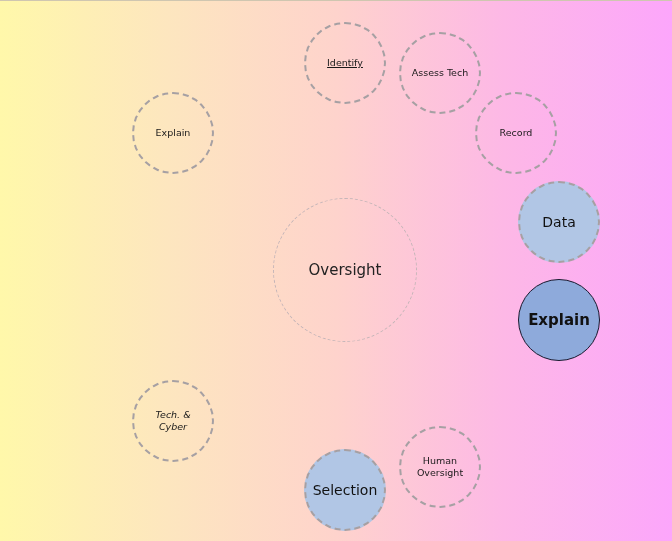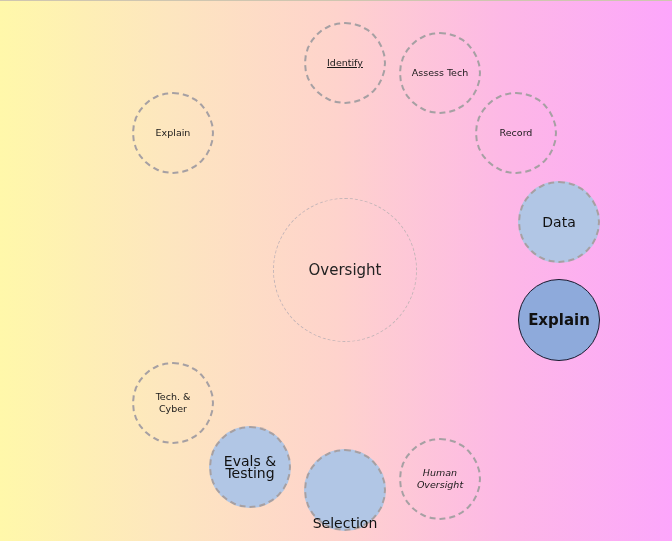--- a/index.html
+++ b/index.html
@@ -48,31 +48,27 @@
   </div>
   <div class="node" style="left:475px; top:92px;">
     <span class="label">Record</span>
   </div>
   <div class="node hl" style="left:518px; top:181px;">
     <span class="label">Data</span>
   </div>
   <div class="node active" style="left:518px; top:279px;">
     <span class="label">Explain</span>
   </div>
-  <div class="node" style="left:399px; top:438px;font-style:italic;">
+  <div class="node" style="left:399px; top:426px;">
     <span class="label">Human
 Oversight</span>
   </div>
-  <div class="node hl" style="left:304px; top:449px;align-items:flex-end;">
+  <div class="node hl" style="left:304px; top:449px;">
     <span class="label">Selection</span>
   </div>
-  <div class="node hl" style="left:209px; top:426px;">
-    <span class="label">Evals &amp;
-Testing</span>
-  </div>
-  <div class="node" style="left:132px; top:362px;">
+  <div class="node" style="left:132px; top:380px;font-style:italic;">
     <span class="label">Tech. &amp;
 Cyber</span>
   </div>
   <div class="node" style="left:132px; top:92px;">
     <span class="label">Explain</span>
   </div>
 </div>
 
 </body></html>

